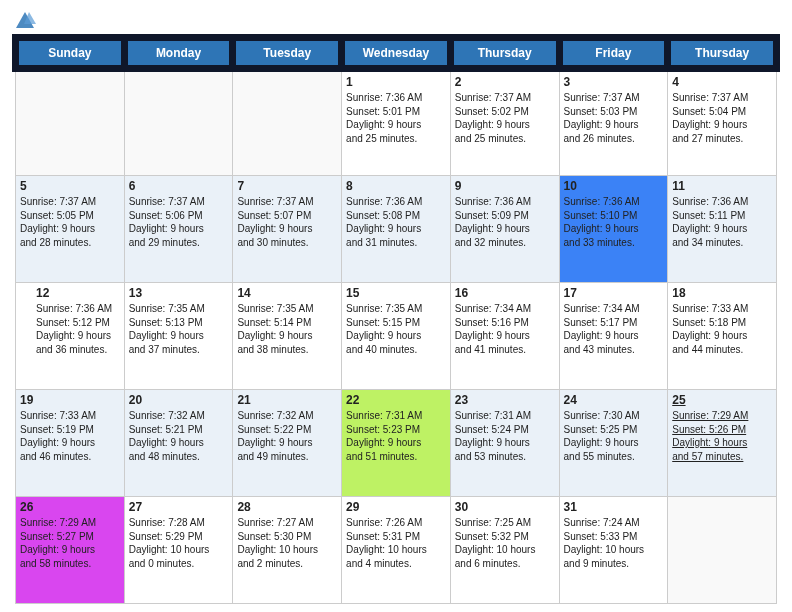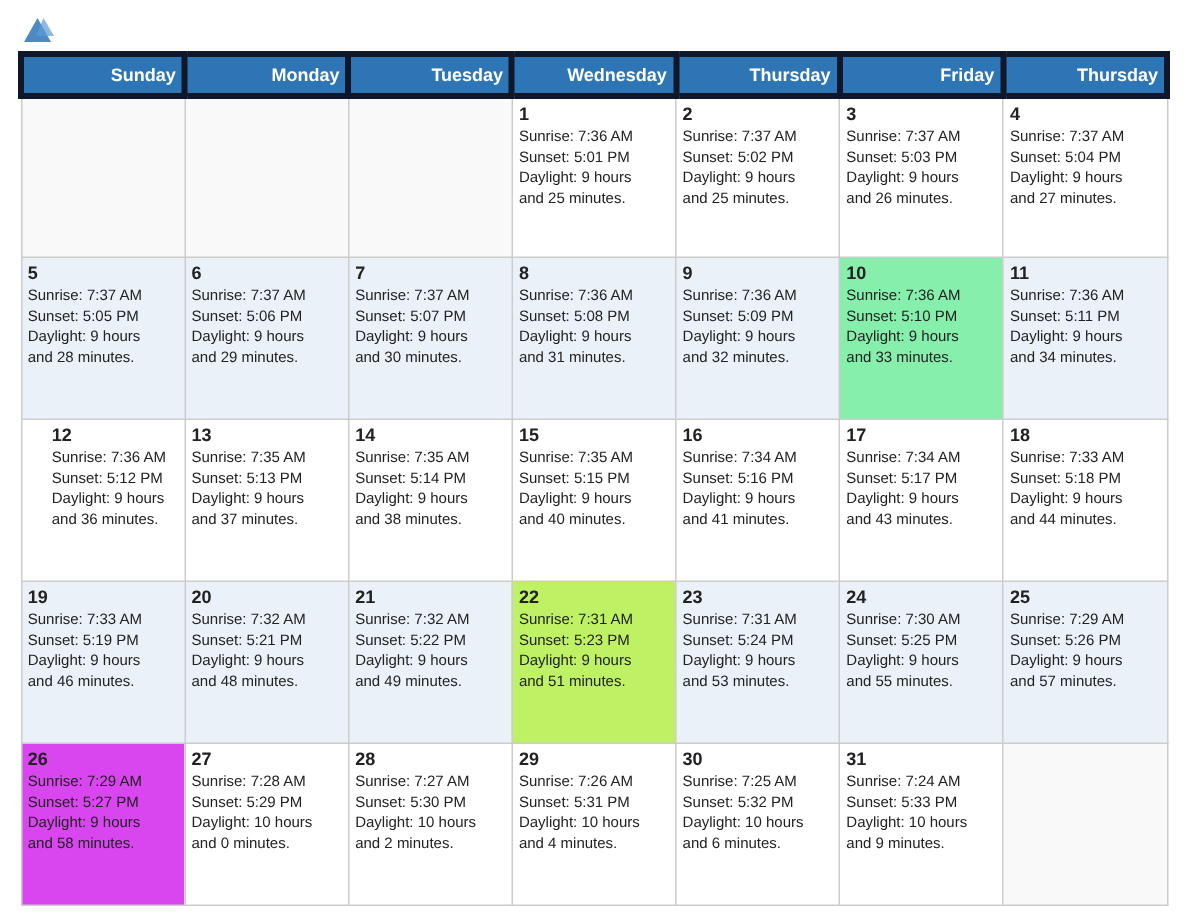--- a/index.html
+++ b/index.html
@@ -51,22 +51,22 @@
       width: 100%;
       border-collapse: collapse;
       flex: 1;
     }
     .calendar th {
       background-color: #2e75b6;
       color: #fff;
       font-size: 12px;
       font-weight: bold;
       padding: 5px 4px;
-      text-align: right;
-      border: 4px solid #0f172a;
+      text-align: center;
+      border: 7px solid #0f172a;
     }
     .calendar td {
       border: 1px solid #ccc;
       vertical-align: top;
       padding: 3px 4px;
       width: 14.28%;
       background: #fff;
       font-size: 10.5px;
       color: #222;
       height: 88px;
@@ -189,21 +189,21 @@
 Daylight: 9 hours
 and 31 minutes.</div>
           </td>
           <td style="background-color: rgb(234, 241, 248);">
             <div class="day-num">9</div>
             <div class="day-info" style="white-space: pre-line;">Sunrise: 7:36 AM
 Sunset: 5:09 PM
 Daylight: 9 hours
 and 32 minutes.</div>
           </td>
-          <td style="background-color: #86efac;">
+          <td style="background-color: #3b82f6;">
             <div class="day-num">10</div>
             <div class="day-info" style="white-space: pre-line;">Sunrise: 7:36 AM
 Sunset: 5:10 PM
 Daylight: 9 hours
 and 33 minutes.</div>
           </td>
           <td style="background-color: rgb(234, 241, 248);">
             <div class="day-num">11</div>
             <div class="day-info" style="white-space: pre-line;">Sunrise: 7:36 AM
 Sunset: 5:11 PM
@@ -298,21 +298,21 @@
 Daylight: 9 hours
 and 53 minutes.</div>
           </td>
           <td style="background-color: rgb(234, 241, 248);">
             <div class="day-num">24</div>
             <div class="day-info" style="white-space: pre-line;">Sunrise: 7:30 AM
 Sunset: 5:25 PM
 Daylight: 9 hours
 and 55 minutes.</div>
           </td>
-          <td style="background-color: rgb(234, 241, 248);">
+          <td style="background-color: rgb(234, 241, 248); text-decoration: underline;">
             <div class="day-num">25</div>
             <div class="day-info" style="white-space: pre-line;">Sunrise: 7:29 AM
 Sunset: 5:26 PM
 Daylight: 9 hours
 and 57 minutes.</div>
           </td>
         </tr>
         <tr>
           <td style="background-color: #d946ef;">
             <div class="day-num">26</div>

